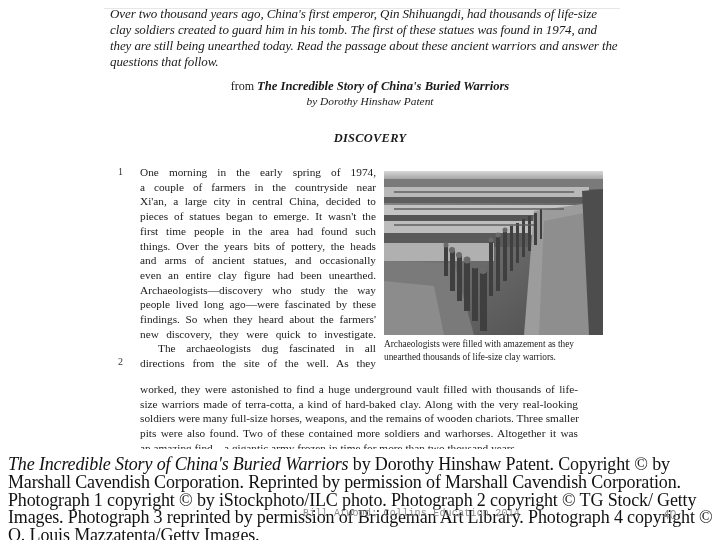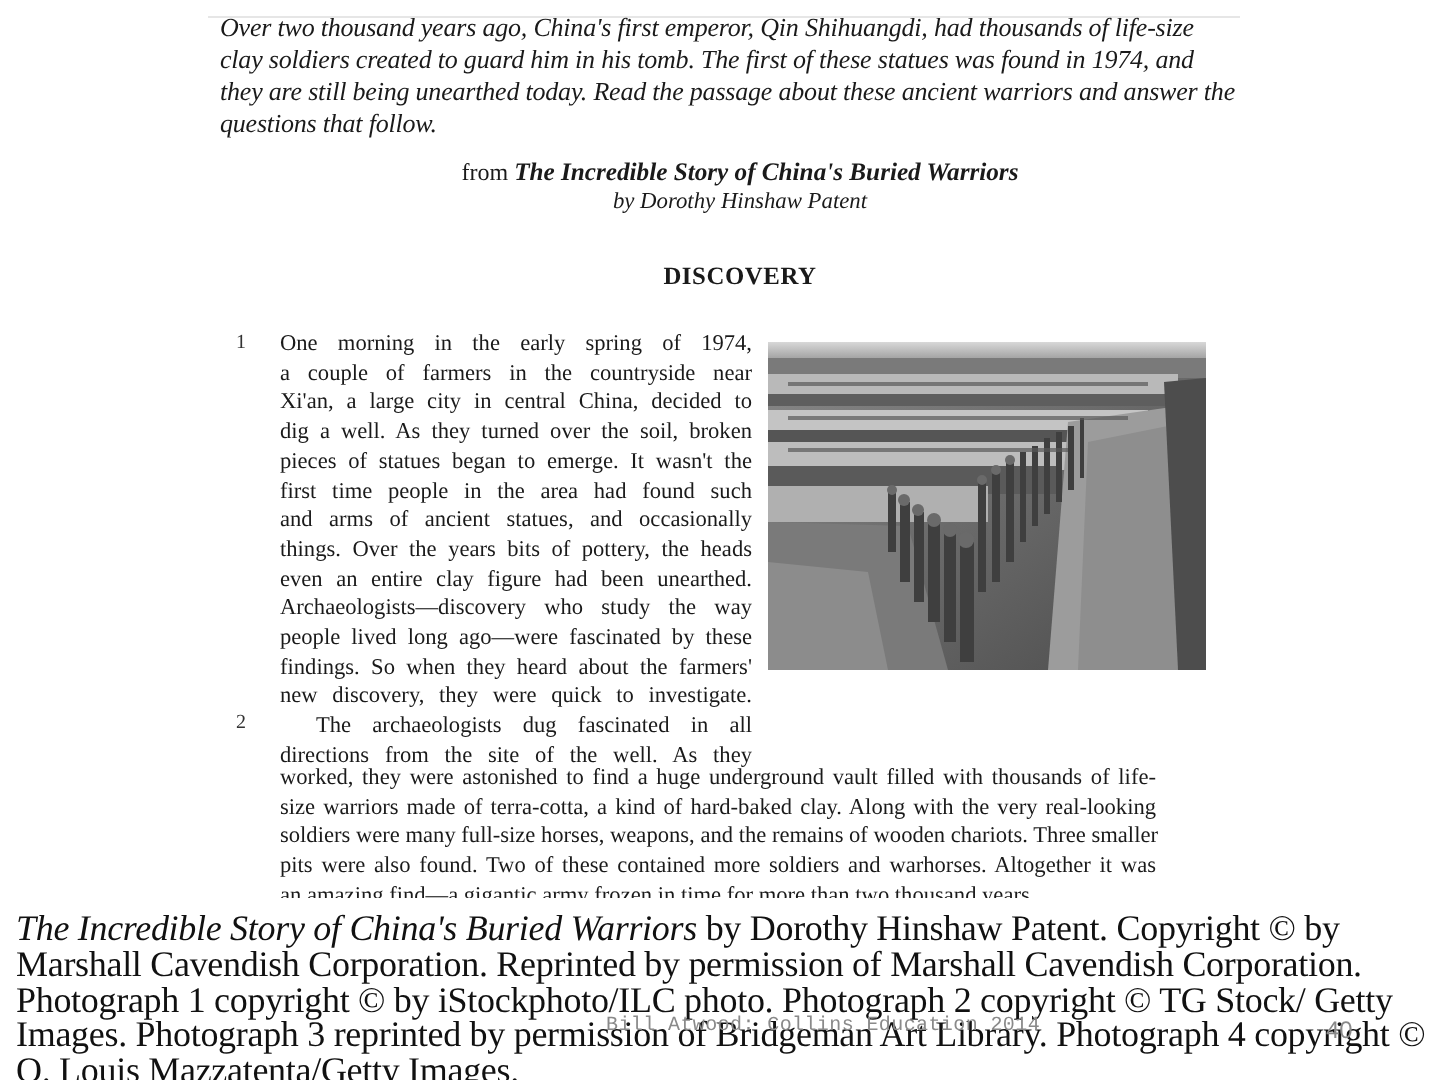--- a/index.html
+++ b/index.html
@@ -4,21 +4,21 @@
   <style>
     html, body { margin: 0; padding: 0; background: #ffffff; }
     body { width: 720px; height: 540px; position: relative; overflow: hidden; font-family: "Liberation Serif", serif; color: #1a1a1a; }
     .scan-page { position: absolute; left: 0; top: 0; width: 720px; height: 540px; }
     .topline { position: absolute; left: 104px; top: 8px; width: 516px; height: 1px; background: #e6e6e6; }
     .intro { position: absolute; left: 110px; top: 6px; width: 510px; font-style: italic; font-size: 13px; line-height: 16px; letter-spacing: -0.1px; }
     .title-block { position: absolute; left: 200px; top: 79px; width: 340px; text-align: center; font-size: 12px; line-height: 15px; }
     .title-block .from { font-style: normal; }
     .title-block .book { font-style: italic; font-weight: bold; font-size: 12.6px; }
     .title-block .author { font-style: italic; font-size: 11.4px; }
-    .section-head { position: absolute; left: 200px; top: 131px; width: 340px; text-align: center; font-weight: bold; font-size: 12.4px; letter-spacing: 0.3px; }
+    .section-head { position: absolute; left: 200px; top: 131px; width: 340px; text-align: center; font-weight: bold; font-size: 12.4px; letter-spacing: 0.3px; font-style: italic; }
     .para-num { position: absolute; font-size: 10px; color: #333; }
     .col-text { position: absolute; left: 140px; top: 165px; width: 236px; font-size: 11.3px; line-height: 14.7px; text-align: justify; }
     .col-text .line { display: block; white-space: nowrap; text-align-last: justify; }
     .full-text { position: absolute; left: 140px; top: 382px; width: 438px; font-size: 11.3px; line-height: 14.7px; }
     .full-text .line { display: block; white-space: nowrap; text-align: justify; text-align-last: justify; }
     .full-text .line.cut { height: 8px; overflow: hidden; text-align-last: left; }
     .photo { position: absolute; left: 384px; top: 171px; width: 219px; height: 164px; overflow: hidden; background: #6e6e6e; }
     .photo svg { display: block; }
     .caption { position: absolute; left: 384px; top: 338px; width: 220px; font-size: 9.3px; line-height: 12.5px; color: #222; }
     .credits { position: absolute; left: 8px; top: 456px; width: 706px; font-size: 18px; line-height: 17.8px; color: #111; letter-spacing: -0.15px; }
@@ -43,25 +43,24 @@
 
   <div class="section-head">DISCOVERY</div>
 
   <span class="para-num" style="left:118px; top:166px;">1</span>
   <span class="para-num" style="left:118px; top:356px;">2</span>
 
   <div class="col-text">
     <span class="line">One morning in the early spring of 1974,</span>
     <span class="line">a couple of farmers in the countryside near</span>
     <span class="line">Xi'an, a large city in central China, decided to</span>
-    <span class="line">dig a well. As they turned over the soil, broken</span>
     <span class="line">pieces of statues began to emerge. It wasn't the</span>
     <span class="line">first time people in the area had found such</span>
+    <span class="line">things. Over the years bits of pottery, the heads</span>
     <span class="line">and arms of ancient statues, and occasionally</span>
-    <span class="line">things. Over the years bits of pottery, the heads</span>
     <span class="line">even an entire clay figure had been unearthed.</span>
     <span class="line">Archaeologists—discovery who study the way</span>
     <span class="line">people lived long ago—were fascinated by these</span>
     <span class="line">findings. So when they heard about the farmers'</span>
     <span class="line">new discovery, they were quick to investigate.</span>
     <span class="line" style="text-indent:18px;">The archaeologists dug fascinated in all</span>
     <span class="line">directions from the site of the well. As they</span>
   </div>
 
   <div class="photo" title="Rows of terra-cotta warrior statues standing in excavated trenches">
@@ -120,20 +119,21 @@
           <circle cx="121" cy="59" r="2.5"></circle>
       </g>
       <g fill="#5a5a5a" opacity="0.7">
         <rect x="10" y="20" width="180" height="2"></rect>
           <rect x="10" y="37" width="170" height="2"></rect>
           <rect x="10" y="53" width="140" height="2"></rect>
       </g>
     </svg>
   </div>
 
+  <div class="caption">Archaeologists were filled with amazement as they unearthed thousands of life-size clay warriors.</div>
 
   <div class="full-text">
     <span class="line">worked, they were astonished to find a huge underground vault filled with thousands of life-</span>
     <span class="line">size warriors made of terra-cotta, a kind of hard-baked clay. Along with the very real-looking</span>
     <span class="line">soldiers were many full-size horses, weapons, and the remains of wooden chariots. Three smaller</span>
     <span class="line">pits were also found. Two of these contained more soldiers and warhorses. Altogether it was</span>
     <span class="line cut">an amazing find—a gigantic army frozen in time for more than two thousand years.</span>
   </div>
 
   <div class="credits">

